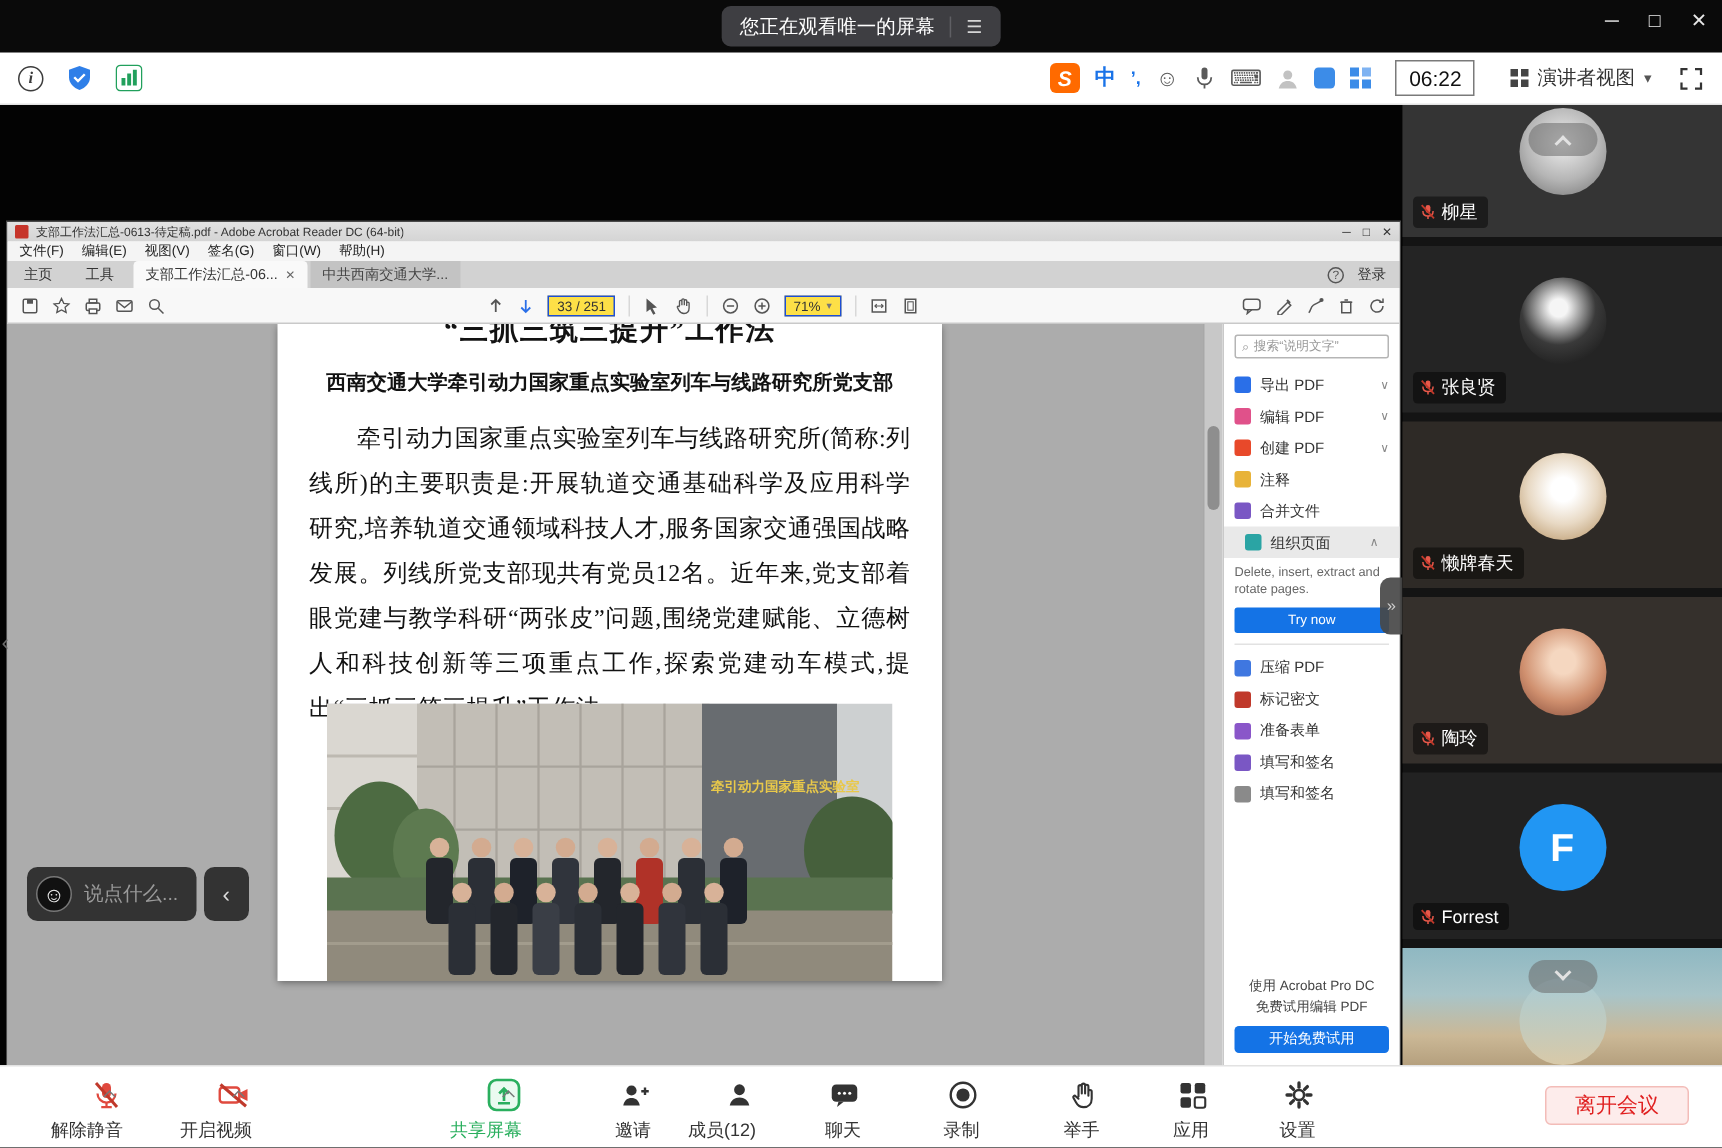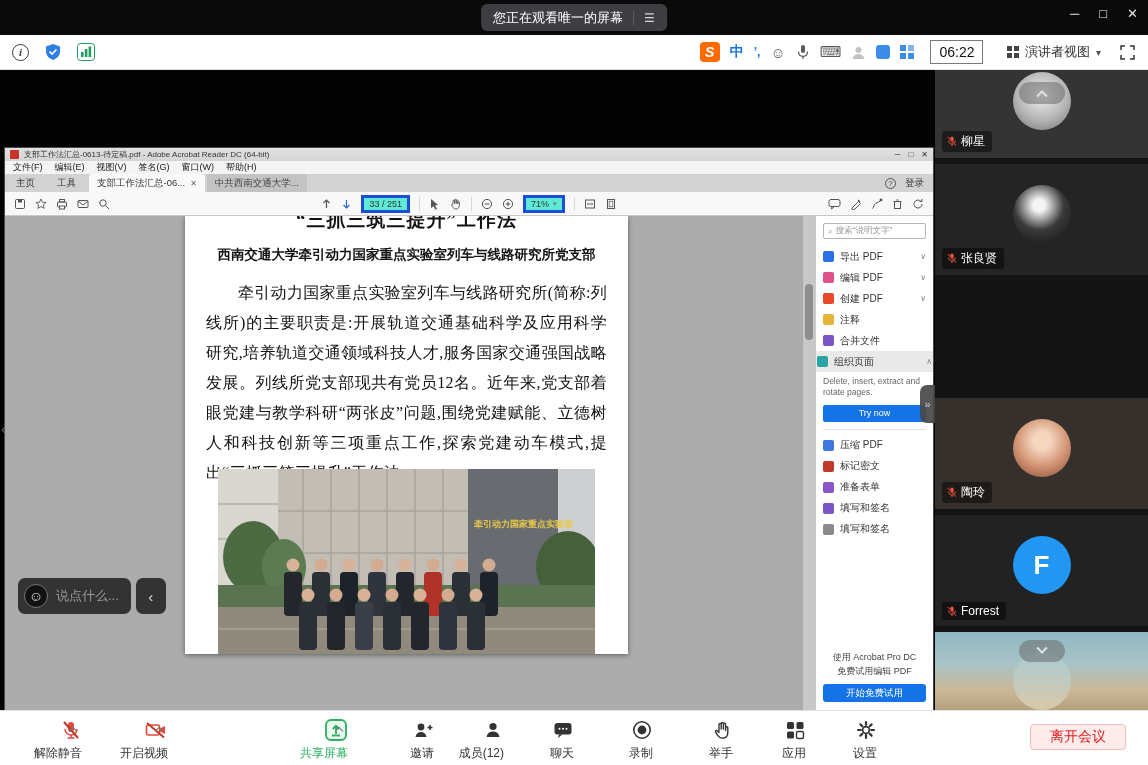--- a/index.html
+++ b/index.html
@@ -61,21 +61,21 @@
   .tab-doc { background:#c3c3c3; padding:0 8px; display:flex; align-items:center; margin-left:2px; color:#444; }
   .tab-close { font-size:8px; color:#666; }
   .tabbar-right { margin-left:auto; display:flex; align-items:center; gap:9px; padding-right:9px; }
   .help-circle { width:11px; height:11px; border:1px solid #555; border-radius:50%; font-size:8px;
     color:#555; display:flex; align-items:center; justify-content:center; }
   .signin { font-size:9.5px; color:#333; }
   .acw-toolbar { height:24px; background:#f8f8f8; border-bottom:1px solid #c9c9c9; display:flex;
     align-items:center; padding:0 9px; gap:9px; flex:none; }
   .tool-sep { width:1px; height:14px; background:#d8d8d8; }
   .flexspace { flex:1; }
-  .mini-box { border:3px solid #1d4ed8; background:#5eead4; font-size:9px; color:#333; padding:1px 5px;
+  .mini-box { border:1px solid #1d4ed8; background:#fde047; font-size:9px; color:#333; padding:1px 5px;
     display:flex; align-items:center; gap:4px; }
   .acw-toolbar svg { display:block; }
 
   
   .acw-body { flex:1; display:flex; min-height:0; }
   .doc-canvas { width:810px; position:relative; background:#acacac; overflow:hidden; }
   .doc-page { position:absolute; left:180px; top:0; width:443px; height:438px; background:#fff;
     box-shadow:0 1px 5px rgba(0,0,0,.45); overflow:hidden; font-family:"Liberation Serif",serif; color:#121212; }
   .doc-title { margin-top:-9px; text-align:center; font-size:19px; font-weight:bold; letter-spacing:1px; }
   .doc-subtitle { margin-top:13px; text-align:center; font-size:13.5px; font-weight:bold; }
@@ -85,21 +85,21 @@
   .doc-scrollbar { position:absolute; right:0; top:0; width:13px; height:100%; background:#c8c8c8;
     border-left:1px solid #a8a8a8; }
   .doc-scroll-thumb { position:absolute; top:68px; left:2px; width:8px; height:56px; background:#8e8e8e; border-radius:4px; }
 
   
   .tools-panel { width:118px; border-left:1px solid #c9c9c9; background:#fff; position:relative;
     padding:7px 7px; font-size:10px; color:#333; }
   .panel-search { height:16px; border:1px solid #b5b5b5; border-radius:2px; display:flex; align-items:center;
     gap:3px; padding:0 4px; color:#999; font-size:8.5px; margin-bottom:7px; }
   .tool-item { display:flex; align-items:center; gap:6px; height:21px; cursor:default; }
-  .tool-item.selected { background:#e9e9e9; margin:0 -7px; padding:0 1px; }
+  .tool-item.selected { background:#e9e9e9; margin:0 -7px; padding:0 14px; }
   .tool-ico { width:11px; height:11px; border-radius:2px; flex:none; }
   .tool-chev { margin-left:auto; color:#888; font-size:8px; }
   .org-hint { font-size:8.5px; color:#666; line-height:1.35; margin:4px 0 6px; }
   .try-btn { display:block; background:#1473e6; color:#fff; text-align:center; border-radius:2px;
     height:17px; line-height:17px; font-size:9px; margin-bottom:7px; cursor:pointer; }
   .panel-div { border-top:1px solid #e2e2e2; margin:4px 0 5px; }
   .panel-promo { position:absolute; bottom:10px; left:7px; right:7px; text-align:center; font-size:9px;
     color:#444; line-height:1.5; }
   .promo-btn { margin-top:6px; background:#1473e6; color:#fff; border-radius:3px; height:18px;
     line-height:18px; font-size:9.5px; cursor:pointer; }
@@ -509,20 +509,32 @@
         <svg width="10" height="11" viewBox="0 0 10 11">
             <rect x="3.4" y="0.6" width="3.2" height="5.4" rx="1.6" fill="#e8584a"></rect>
             <path d="M1.6 4.6c0 2.2 1.5 3.4 3.4 3.4s3.4-1.2 3.4-3.4" stroke="#e8584a" fill="none"></path>
             <line x1="5" y1="8" x2="5" y2="10" stroke="#e8584a"></line>
             <line x1="0.8" y1="0.8" x2="9" y2="9.6" stroke="#c0392b" stroke-width="1.2"></line>
           </svg>
         <span>张良贤</span>
       </div>
     </div>
 
+    <div class="tile" style="top:211px;height:111px;background:#2e2a26">
+      <div class="avatar" style="top:21px;background:radial-gradient(circle at 50% 42%, #ffffff 18%, #e8d9c4 52%, #b08a58 100%)"></div>
+      <div class="name-tag">
+        <svg width="10" height="11" viewBox="0 0 10 11">
+            <rect x="3.4" y="0.6" width="3.2" height="5.4" rx="1.6" fill="#e8584a"></rect>
+            <path d="M1.6 4.6c0 2.2 1.5 3.4 3.4 3.4s3.4-1.2 3.4-3.4" stroke="#e8584a" fill="none"></path>
+            <line x1="5" y1="8" x2="5" y2="10" stroke="#e8584a"></line>
+            <line x1="0.8" y1="0.8" x2="9" y2="9.6" stroke="#c0392b" stroke-width="1.2"></line>
+          </svg>
+        <span>懒牌春天</span>
+      </div>
+    </div>
 
     <div class="tile" style="top:328px;height:111px;background:#35302c">
       <div class="avatar" style="top:21px;background:radial-gradient(circle at 50% 38%, #f5d7c0 18%, #cf8f6e 58%, #7e4636 100%)"></div>
       <div class="name-tag">
         <svg width="10" height="11" viewBox="0 0 10 11">
             <rect x="3.4" y="0.6" width="3.2" height="5.4" rx="1.6" fill="#e8584a"></rect>
             <path d="M1.6 4.6c0 2.2 1.5 3.4 3.4 3.4s3.4-1.2 3.4-3.4" stroke="#e8584a" fill="none"></path>
             <line x1="5" y1="8" x2="5" y2="10" stroke="#e8584a"></line>
             <line x1="0.8" y1="0.8" x2="9" y2="9.6" stroke="#c0392b" stroke-width="1.2"></line>
           </svg>

